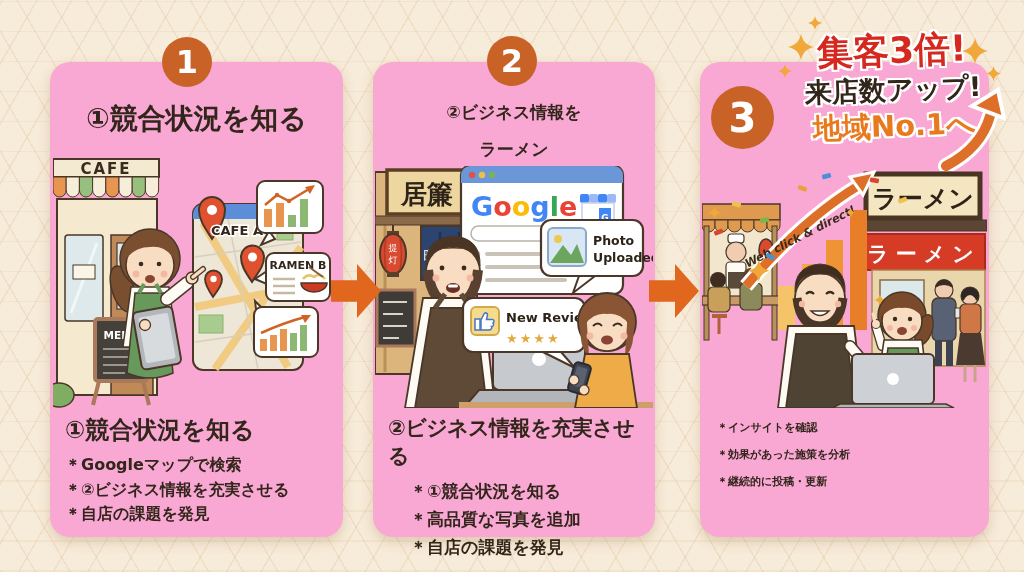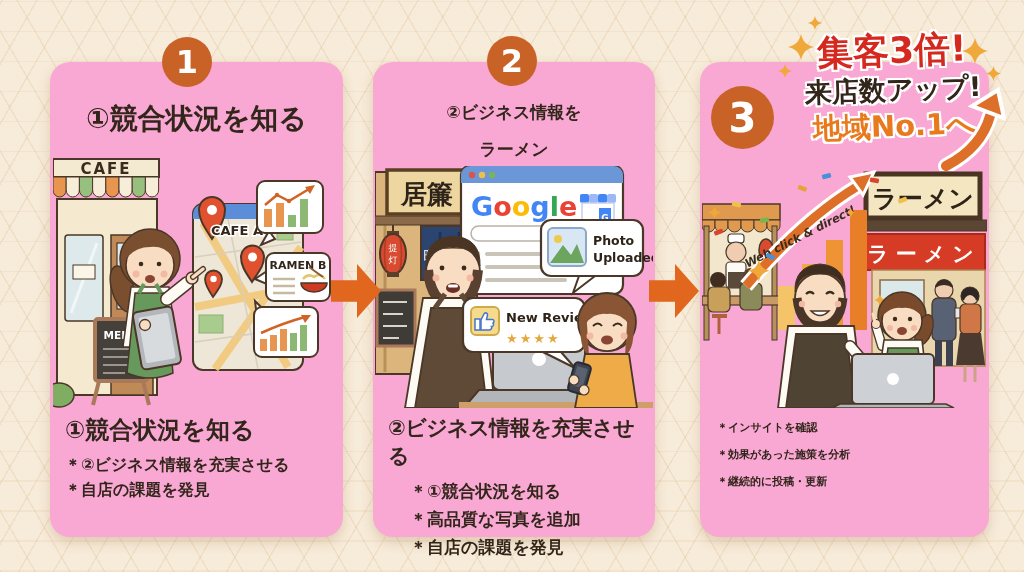--- a/index.html
+++ b/index.html
@@ -185,20 +185,21 @@
         <rect x="84" y="162" width="40" height="58" rx="5" fill="#b3b7bc" stroke="#4a3727" stroke-width="2"></rect>
         <rect x="89" y="168" width="30" height="46" rx="2" fill="#d8dbde"></rect>
       </g>
       <circle cx="92" cy="178" r="5.5" fill="#f9ddc2" stroke="#4a3727" stroke-width="1.3"></circle>
     </g>
   </svg>
 
   <div class="info">
     <h3>①競合状況を知る</h3>
     <ul>
+      <li>＊Googleマップで検索</li>
       <li>＊②ビジネス情報を充実させる</li>
       <li>＊自店の課題を発見</li>
     </ul>
   </div>
 </div>
 
 <div class="card" id="card2">
   <div class="card-title">
     <div>②ビジネス情報を</div>
     <div>ラーメン</div>

